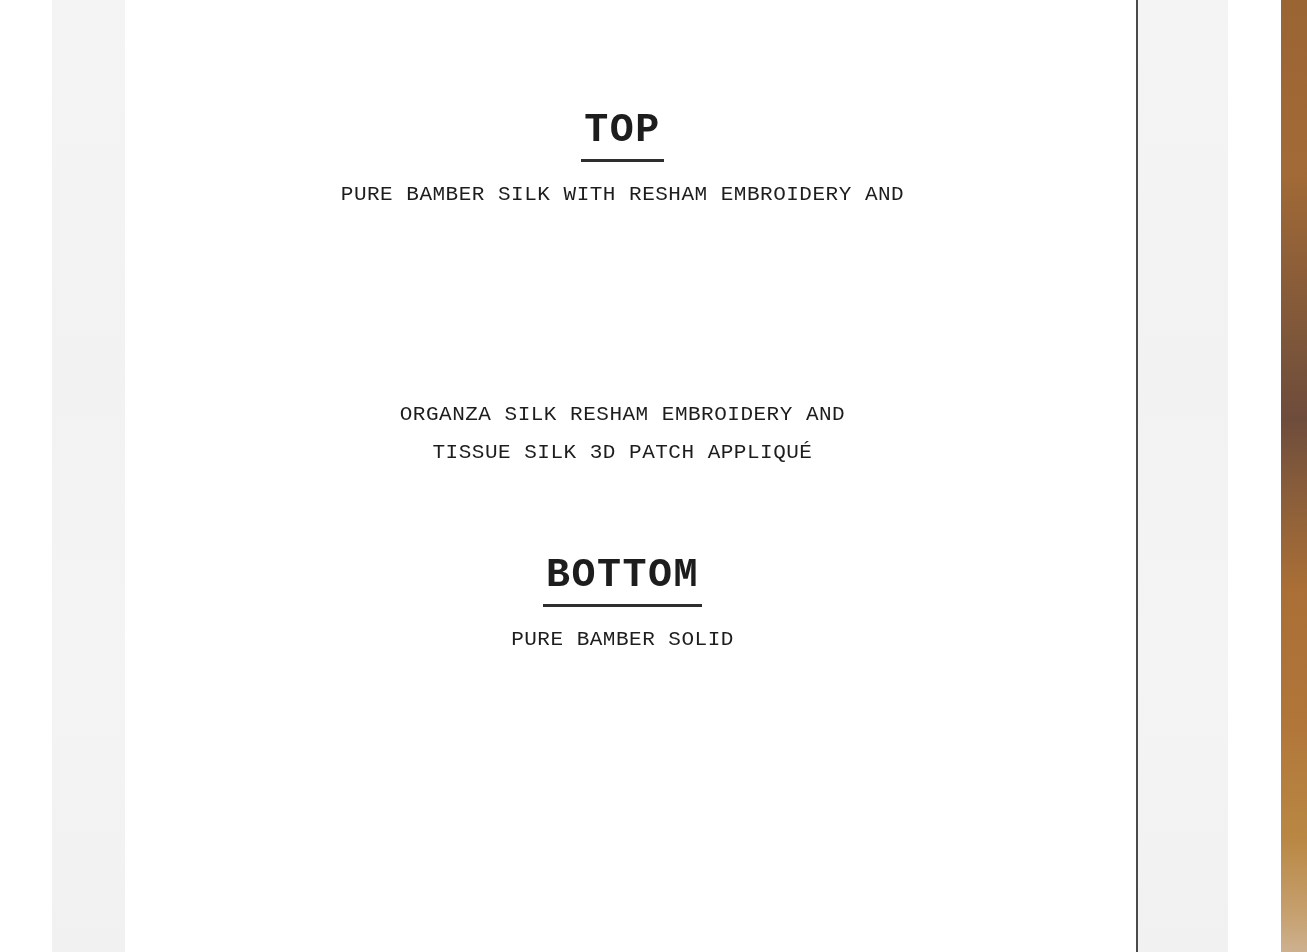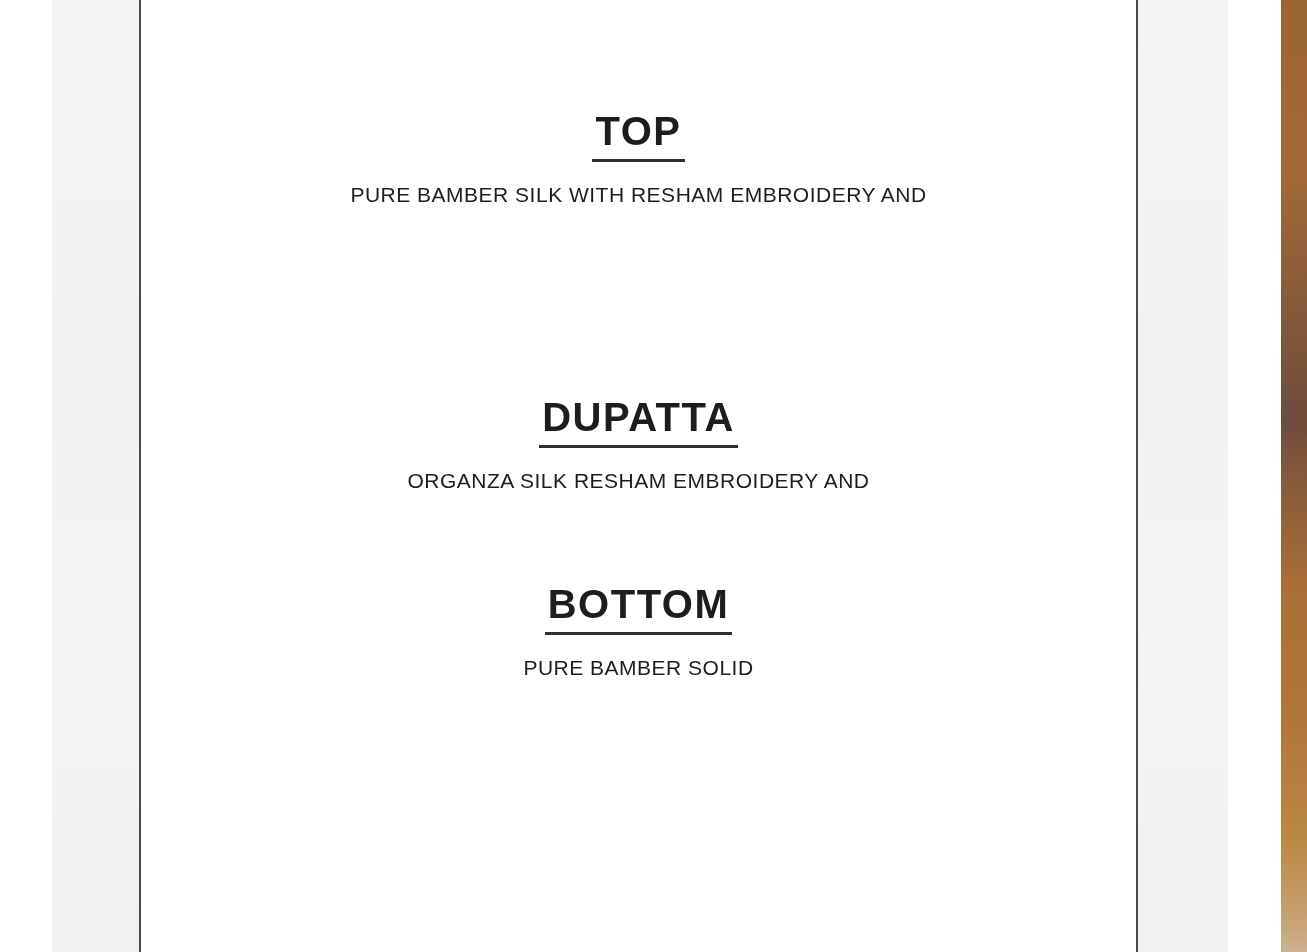--- a/index.html
+++ b/index.html
@@ -38,25 +38,26 @@
     height: 952px;
     width: 2px;
     background: var(--divider);
   }
   .divider.left  { left: 139px; }
   .divider.right { left: 1136px; }
   
   .card {
     position: absolute;
     top: 0;
-    left: 141px;
+    left: 125px;
     width: 995px;
     height: 952px;
     background: var(--bg);
     text-align: center;
+    font-family: Liberation Mono, monospace;
   }
   .sec { text-align: center; }
   .sec-top     { margin-top: 110px; }
   .sec-dupatta { margin-top: 182px; }
   .sec-bottom  { margin-top: 83px; }
   .heading {
     display: inline-block;
     font-size: 40px;
     font-weight: bold;
     line-height: 42px;
@@ -94,23 +95,23 @@
   <div class="card">
 
     <section class="sec sec-top">
       <h2 class="heading">TOP</h2>
       <div class="body-lines">
         <p class="line">PURE BAMBER SILK WITH RESHAM EMBROIDERY AND</p>
       </div>
     </section>
 
     <section class="sec sec-dupatta">
-      <h2 class="heading">DUPATTA</h2>
       <div class="body-lines">
         <p class="line">ORGANZA SILK RESHAM EMBROIDERY AND</p>
+        <p class="line">TISSUE SILK 3D PATCH APPLIQUÉ</p>
       </div>
     </section>
 
     <section class="sec sec-bottom">
       <h2 class="heading">BOTTOM</h2>
       <div class="body-lines">
         <p class="line">PURE BAMBER SOLID</p>
       </div>
     </section>
 

